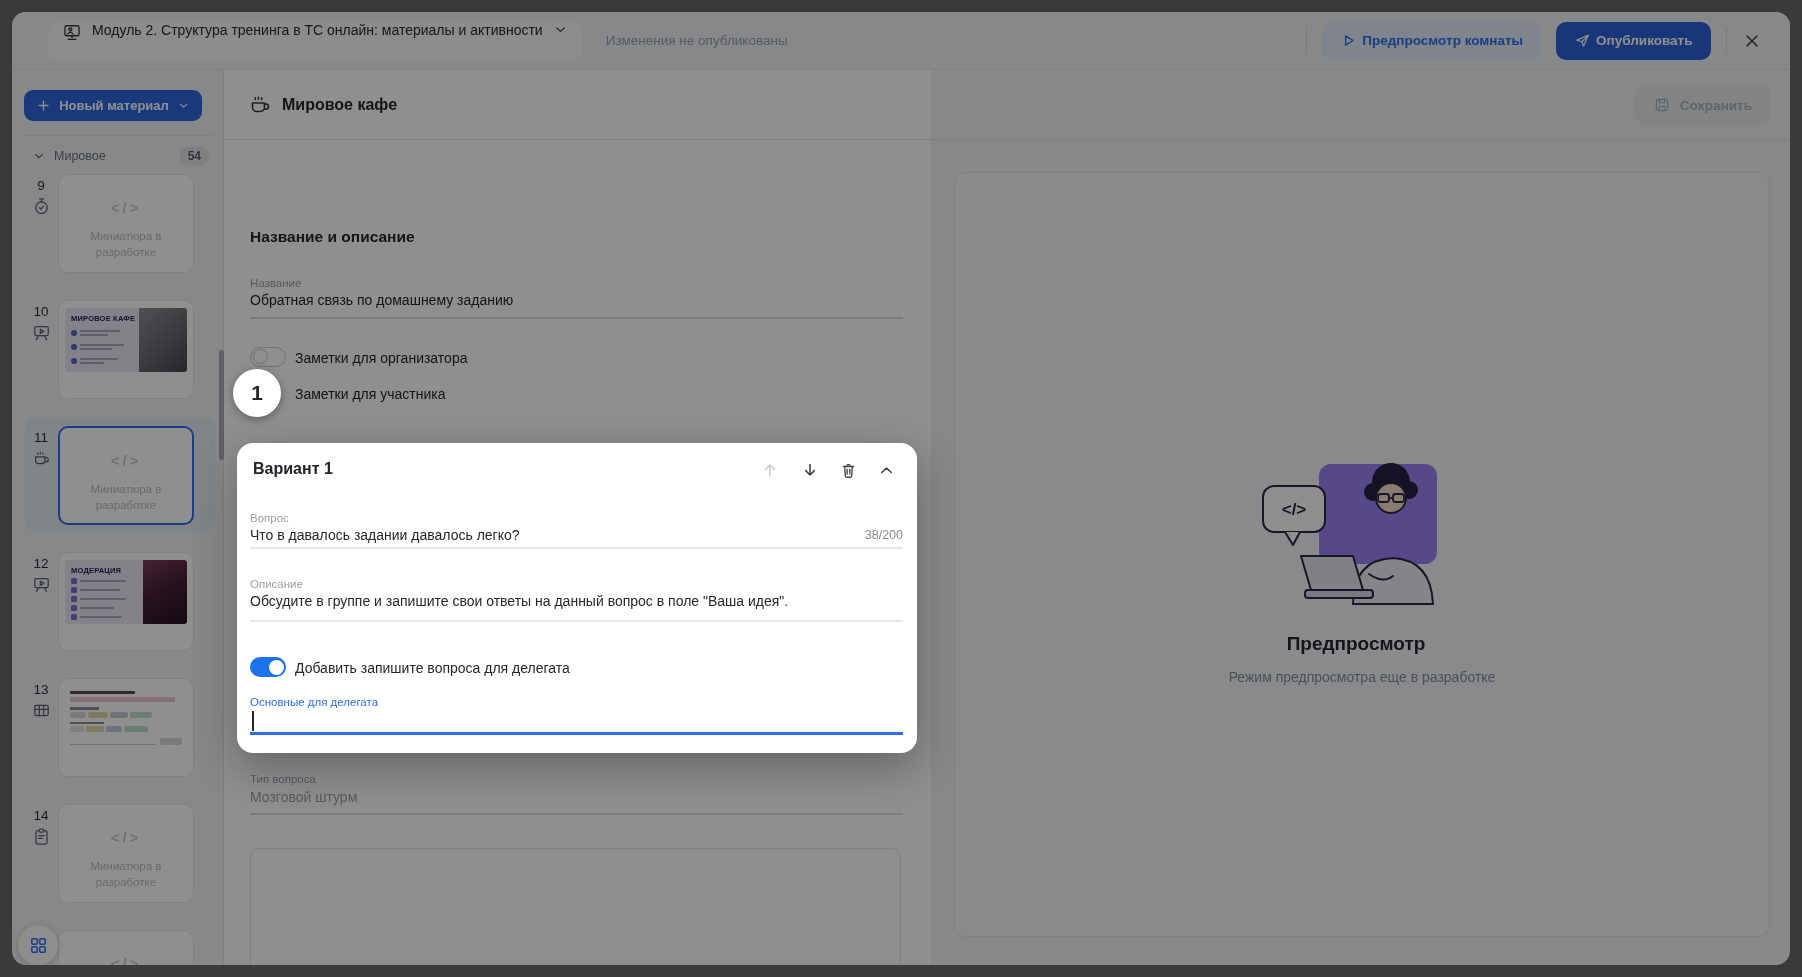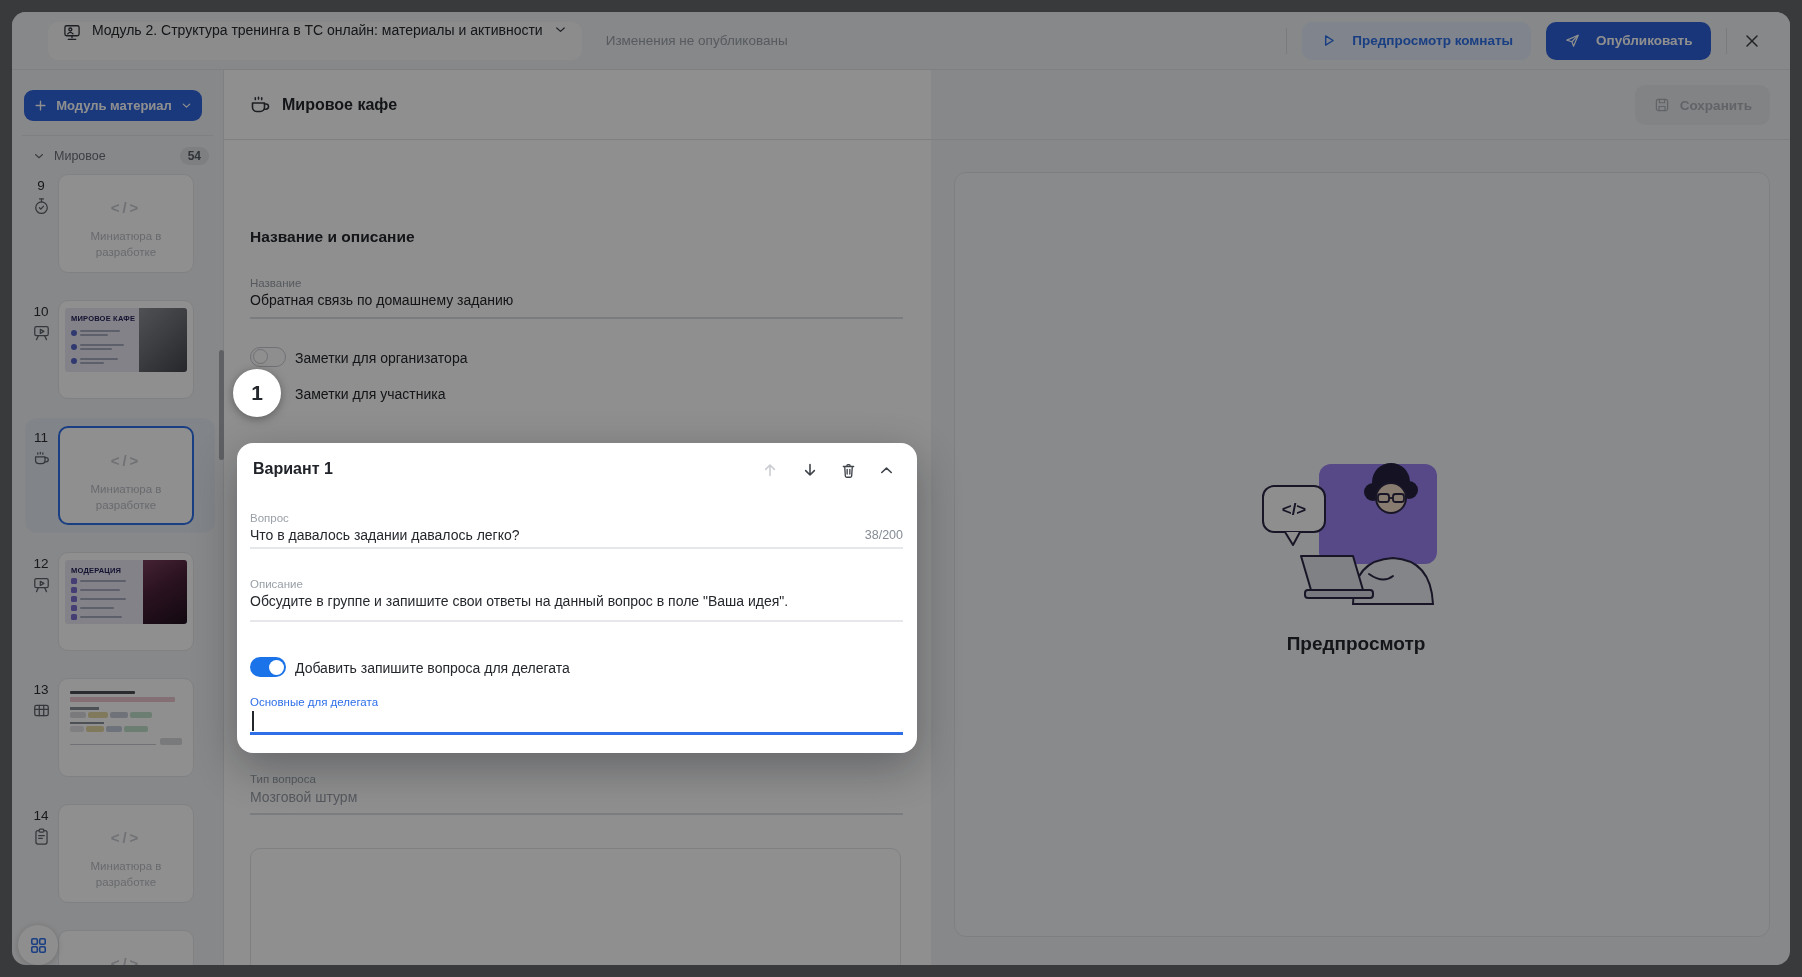--- a/index.html
+++ b/index.html
@@ -17,21 +17,21 @@
   
   .topbar{position:absolute;left:0;top:0;right:0;height:58px;border-bottom:1px solid var(--line2);
     display:flex;align-items:center;padding:0 28px 0 36px;background:#f1f2f4;}
   .module-pill{height:38px;background:#f9fafb;border-radius:10px;display:flex;
     gap:10px;padding:0 14px;cursor:pointer;}
   .module-pill .t{font-size:14px;color:#26292e;font-weight:500;white-space:nowrap;}
   .icon{color:#33373d;}
   .unpub{font-size:13.5px;color:var(--muted);margin-left:24px;white-space:nowrap;}
   .tb-right{margin-left:auto;display:flex;align-items:center;gap:15px;}
   .vdiv{width:1.5px;height:26px;background:#d9dbdf;}
-  .btn{border:none;cursor:pointer;display:flex;align-items:center;gap:15px;border-radius:10px;
+  .btn{border:none;cursor:pointer;display:flex;align-items:center;gap:5px;border-radius:10px;
     height:38px;padding:0 18px;font-size:13.5px;font-weight:600;white-space:nowrap;}
   .btn-preview-room{background:#e2ebfb;color:var(--accent);}
   .btn-publish{background:var(--publish);color:#fff;}
   .close-x{width:20px;height:20px;color:#3c4046;cursor:pointer;}
 
   
   .sidebar{position:absolute;left:0;top:58px;bottom:0;width:212px;border-right:1px solid var(--line2);}
   .btn-new{position:absolute;left:12px;top:20px;width:178px;height:31px;background:#2f66dd;color:#fff;
     border:none;border-radius:9px;display:flex;align-items:center;justify-content:center;gap:8px;
     font-size:13px;font-weight:600;cursor:pointer;}
@@ -165,21 +165,21 @@
           </svg>
       </span>
     </div>
   </div>
 
   <div class="sidebar">
     <button class="btn-new">
       <svg width="15" height="15" viewBox="0 0 24 24" fill="none" stroke="#fff" stroke-width="2.2" stroke-linecap="round">
           <path d="M12 5v14M5 12h14"></path>
         </svg>
-      <span>Модуль материал</span>
+      <span>Новый материал</span>
       <svg width="13" height="13" viewBox="0 0 24 24" fill="none" stroke="#fff" stroke-width="2.2" stroke-linecap="round" stroke-linejoin="round">
           <path d="M6 9.5l6 5.5 6-5.5"></path>
         </svg>
     </button>
     <div class="sb-div"></div>
     <div class="group-row">
       <svg width="14" height="14" viewBox="0 0 24 24" fill="none" stroke="#6b7077" stroke-width="2" stroke-linecap="round" stroke-linejoin="round">
           <path d="M6 9.5l6 5.5 6-5.5"></path>
         </svg>
       <span class="g">Мировое</span>
@@ -420,20 +420,21 @@
           <circle cx="134" cy="42" r="15" fill="#f2dbc7" stroke="#2c2845" stroke-width="2"></circle>
           <rect x="121" y="38" width="11" height="8" rx="2.5" fill="none" stroke="#2c2845" stroke-width="1.8"></rect>
           <rect x="136" y="38" width="11" height="8" rx="2.5" fill="none" stroke="#2c2845" stroke-width="1.8"></rect>
           <path d="M132 42h4" stroke="#2c2845" stroke-width="1.8"></path>
           <rect x="6" y="30" width="62" height="46" rx="11" fill="#fdfdff" stroke="#2c2845" stroke-width="2"></rect>
           <path d="M28 76l8 13 7-13" fill="#fdfdff" stroke="#2c2845" stroke-width="2" stroke-linejoin="round"></path>
           <text x="37" y="59" text-anchor="middle" font-size="17" font-weight="bold" fill="#2c2845" font-family="DejaVu Sans Mono, monospace">&lt;/&gt;</text>
         </svg>
       </div>
       <div class="pv-title">Предпросмотр</div>
+      <div class="pv-sub">Режим предпросмотра еще в разработке</div>
     </div>
   </div>
 
   <div class="scroll-thumb"></div>
 </div>
 
 <div class="dim"></div>
 
 <div class="variant-card">
   <div class="vc-title">Вариант 1</div>

